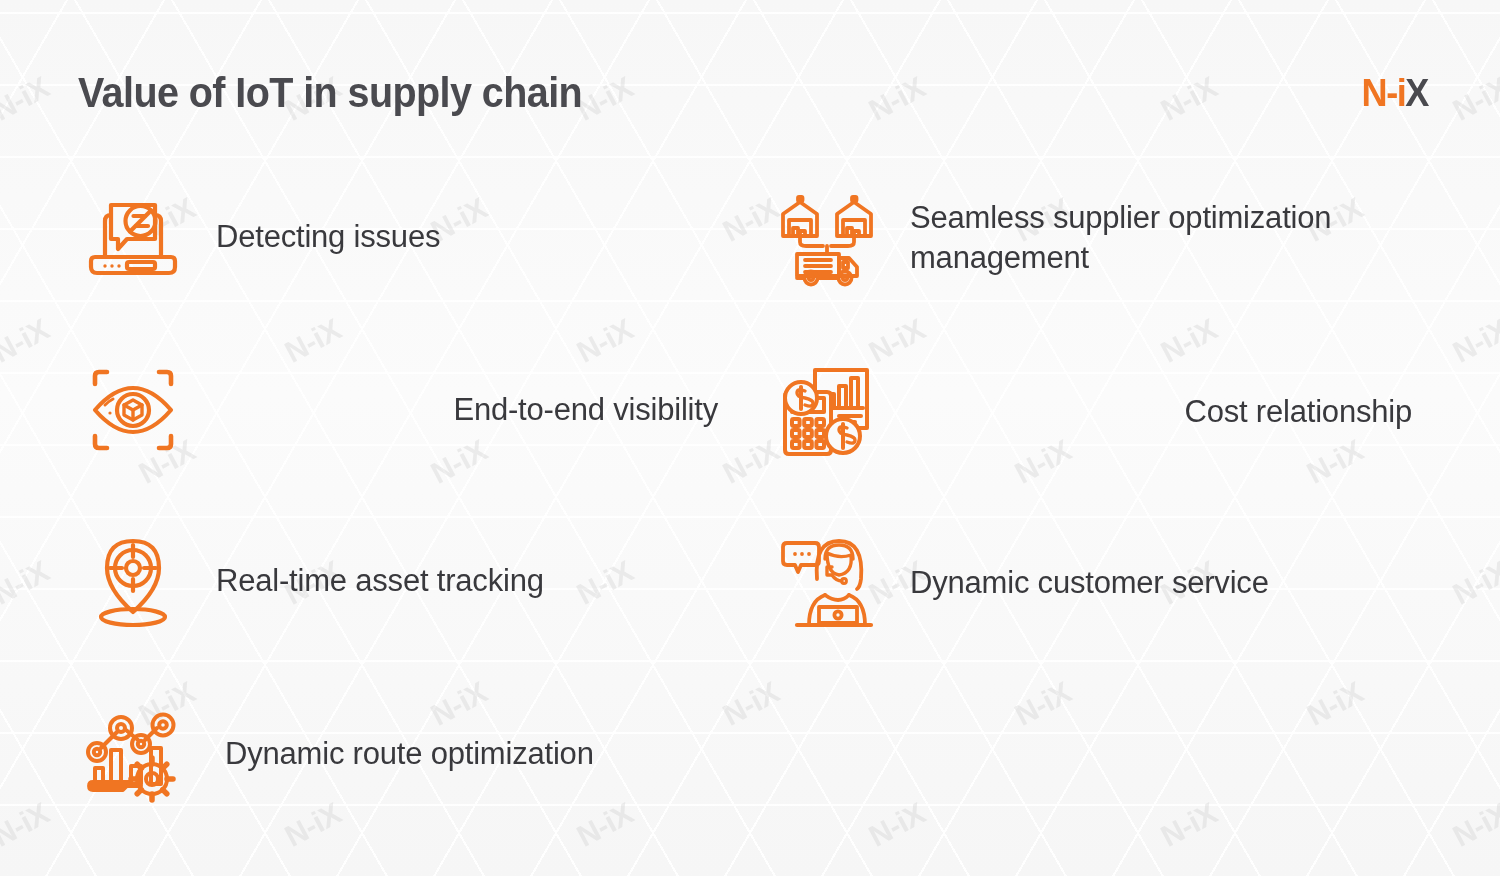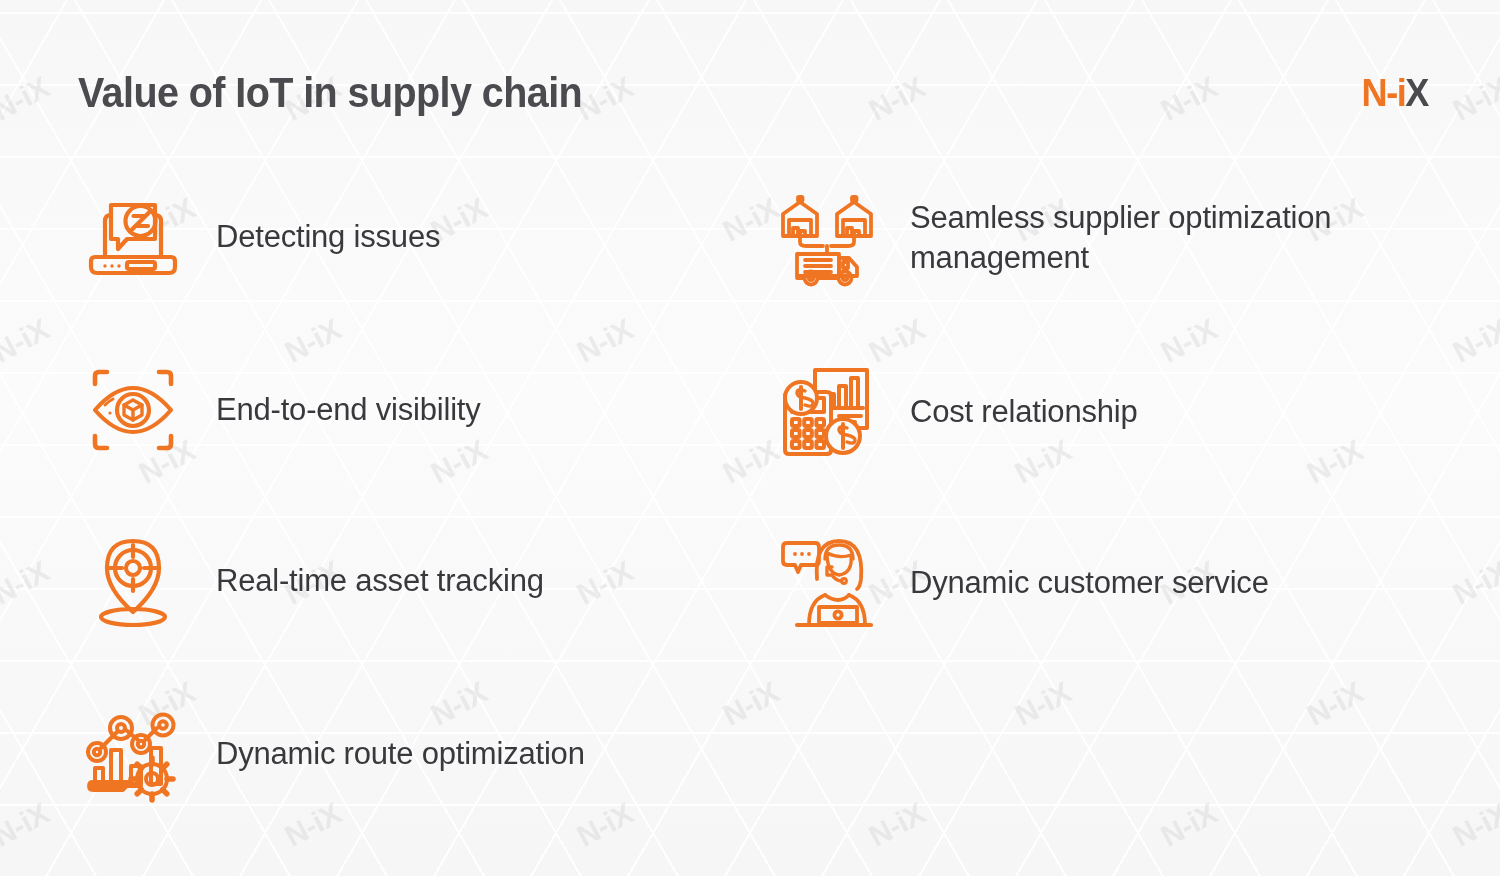--- a/index.html
+++ b/index.html
@@ -122,23 +122,23 @@
     font-size: 31px;
     line-height: 1.30;
     color: #39393d;
     letter-spacing: -0.2px;
     margin-left: 28px;
     max-width: 470px;
   }
 
   
   .row-gap-1 { margin-top: 0px; }
-  .row-gap-2 { margin-top: 63px; }
+  .row-gap-2 { margin-top: 63px; justify-content: space-between; }
   .row-gap-3 { margin-top: 61px; }
-  .row-gap-4 { margin-top: 63px; }
+  .row-gap-4 { margin-top: 63px; gap: 9px; }
 </style>
 </head>
 <body>
 
 <div id="infographic">
 
   <div class="wm-layer" id="wm-layer">
       <span class="wm" style="left: 258px; top: 81px;">N-iX</span>
       <span class="wm" style="left: 550px; top: 81px;">N-iX</span>
       <span class="wm" style="left: 842px; top: 81px;">N-iX</span>

